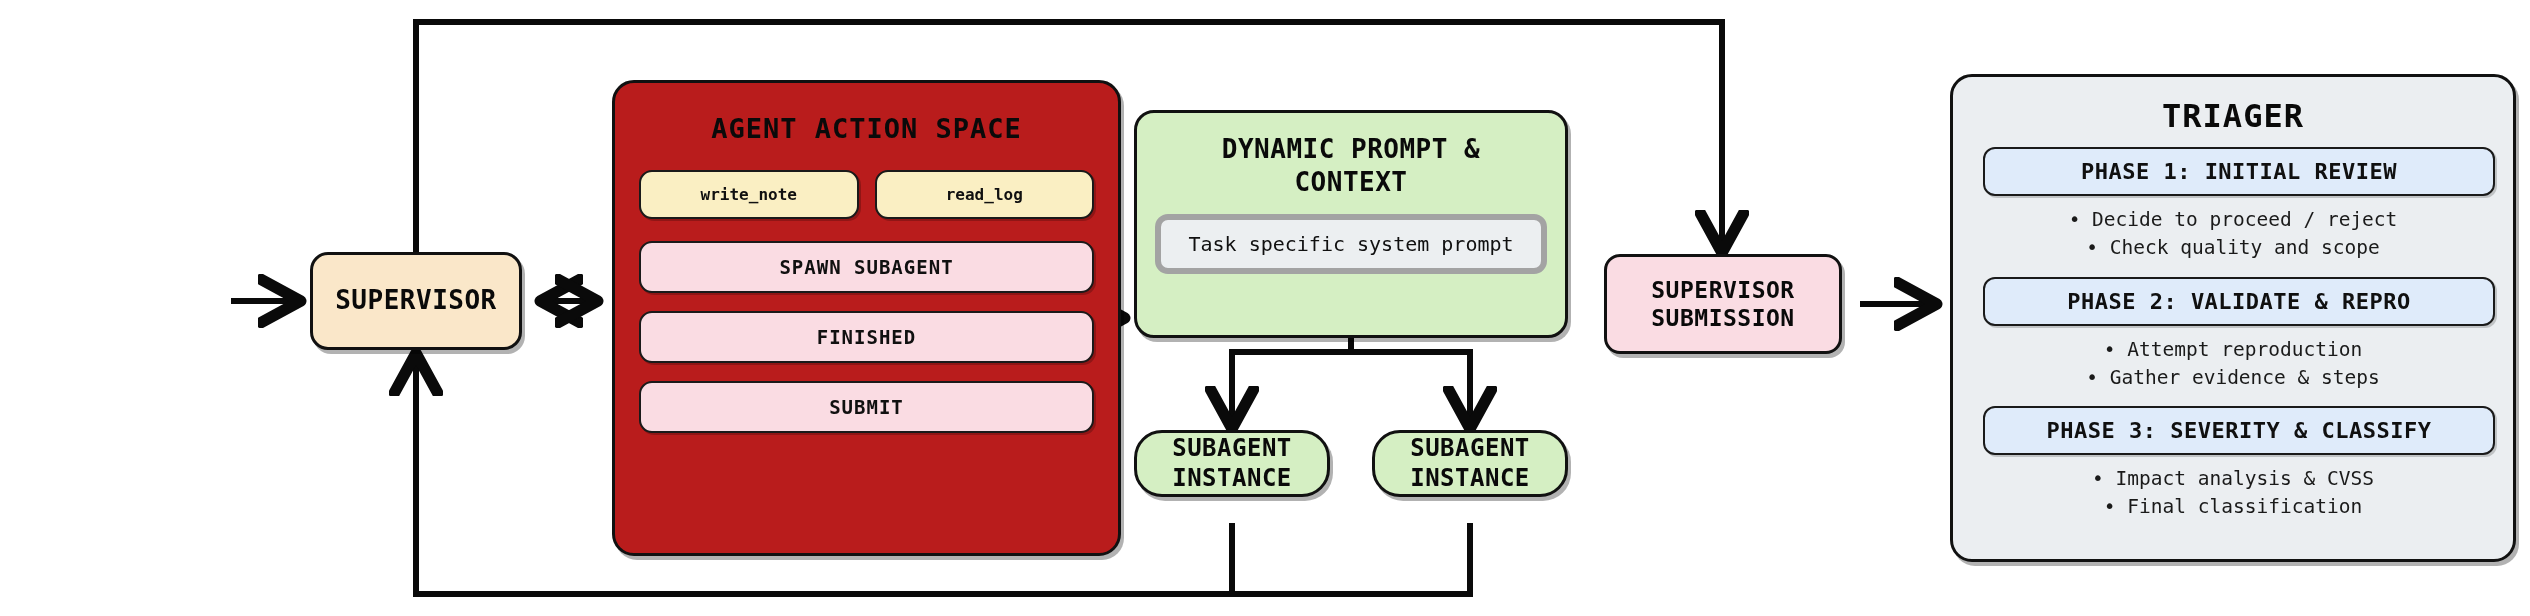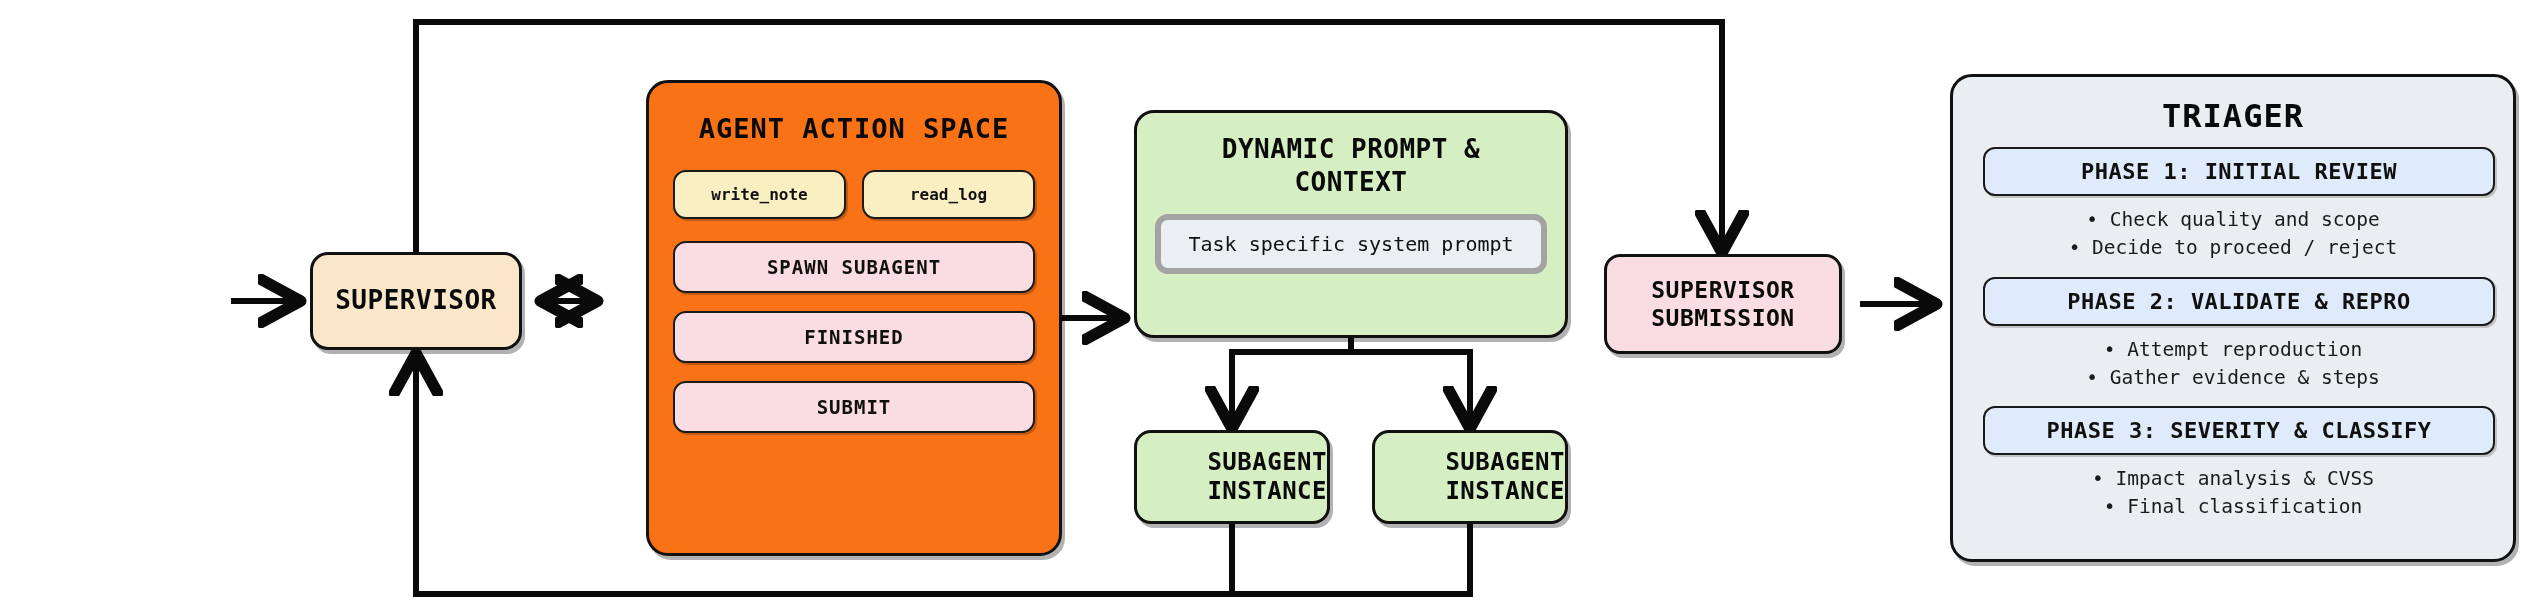--- a/index.html
+++ b/index.html
@@ -59,26 +59,25 @@
   #supervisor {
     left: 310px; top: 252px;
     width: 212px; height: 98px;
     background: #FAE7C9;
     font-size: 26px;
   }
 
   
   #action-space {
     left: 612px; top: 80px;
-    width: 416px; height: 476px;
-    background: #f97316;
+    width: 509px; height: 476px;
+    background: #b91c1c;
     justify-content: flex-start;
     padding: 22px 24px 24px 24px;
     border-radius: 22px;
-    margin-left: 34px;
   }
   #action-space .panel-title {
     font-size: 27px;
     font-weight: bold;
     letter-spacing: 1px;
     margin: 8px 0 26px 0;
     color: #0a0a0a;
   }
   .tool-row {
     display: flex;
@@ -140,25 +139,24 @@
     border-radius: 13px;
     background: #ECEFF1;
     font-size: 20px;
     color: #101010;
     padding: 12px 6px;
     text-align: center;
   }
 
   .subagent {
     top: 430px;
-    width: 196px; height: 94px;
+    width: 196px; height: 67px;
     background: #D5EFC3;
     font-size: 24px;
-    border-radius: 17px;
-    align-items: flex-end;
+    border-radius: 28px;
   }
   #subagent-1 { left: 1134px; }
   #subagent-2 { left: 1372px; }
 
   
   #supervisor-submission {
     left: 1604px; top: 254px;
     width: 238px; height: 100px;
     background: #FADCE3;
     font-size: 23px;
@@ -292,22 +290,22 @@
   <div class="node" id="supervisor-submission">
     <div class="ttl">SUPERVISOR</div>
     <div class="ttl">SUBMISSION</div>
   </div>
 
   <div class="node" id="triager">
     <div class="panel-title">TRIAGER</div>
 
     <div class="phase-head">PHASE 1: INITIAL REVIEW</div>
     <div class="phase-bullets">
+      <div>• Decide to proceed / reject</div>
       <div>• Check quality and scope</div>
-      <div>• Decide to proceed / reject</div>
     </div>
 
     <div class="phase-head">PHASE 2: VALIDATE &amp; REPRO</div>
     <div class="phase-bullets">
       <div>• Attempt reproduction</div>
       <div>• Gather evidence &amp; steps</div>
     </div>
 
     <div class="phase-head">PHASE 3: SEVERITY &amp; CLASSIFY</div>
     <div class="phase-bullets">

